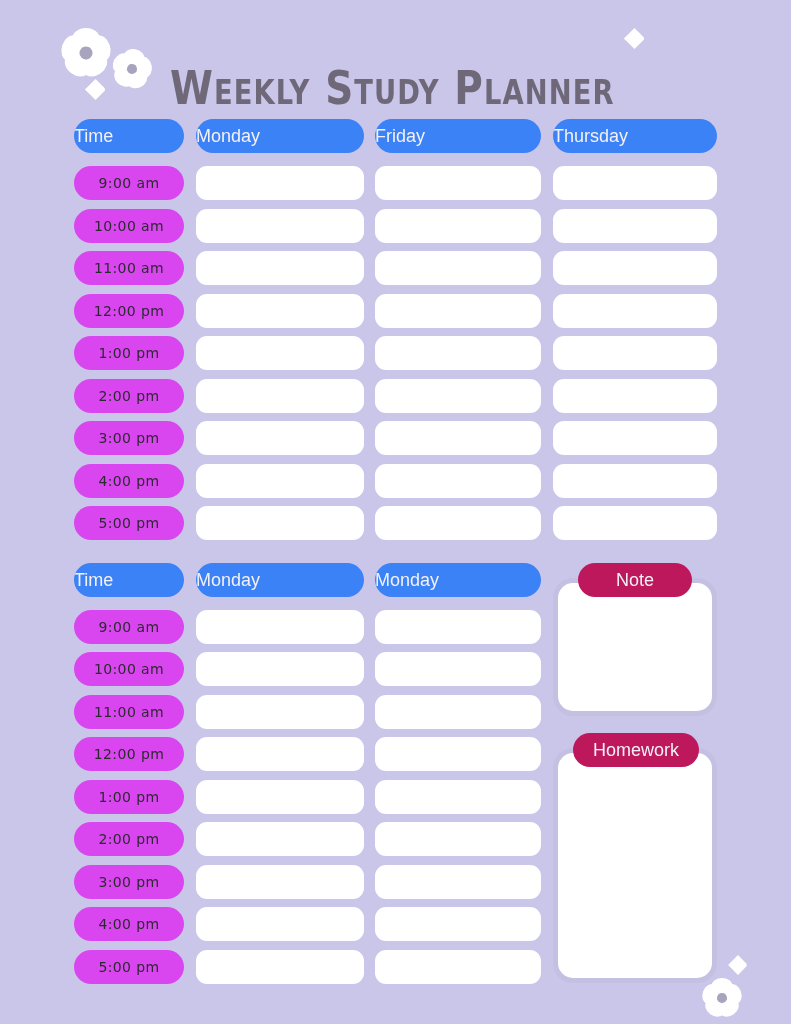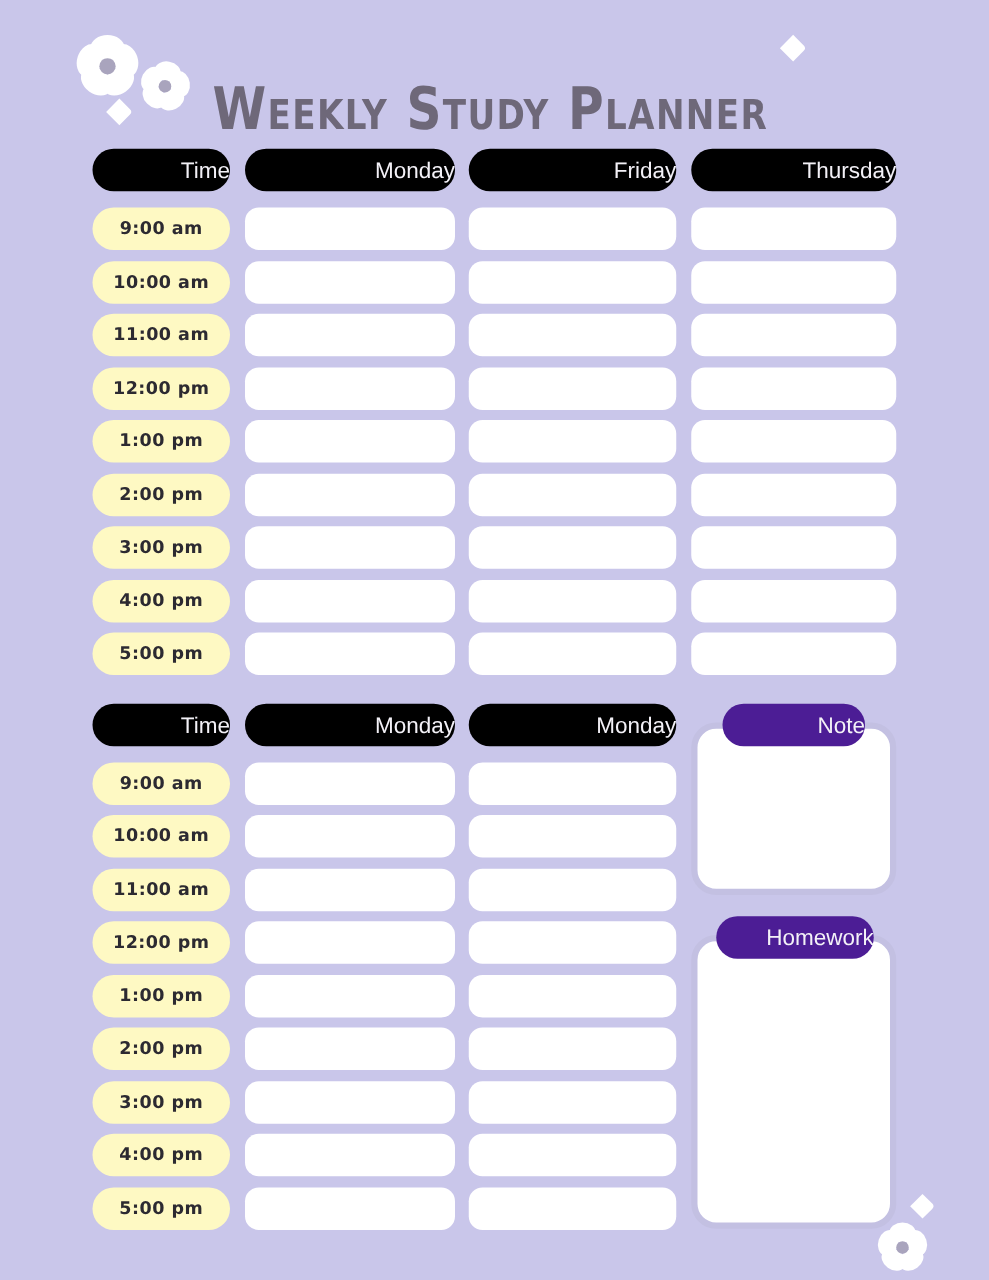--- a/index.html
+++ b/index.html
@@ -64,38 +64,38 @@
     transform-origin: left center;
     white-space: nowrap;
   }
 
   
   .section { position: absolute; }
 
   .col-head {
     position: absolute;
     height: 34px;
-    background: #000000;
+    background: #3b82f6;
     border-radius: 17px;
     color: #f3f1f7;
     font-size: 18px;
     line-height: 34px;
-    text-align: right;
+    text-align: left;
     overflow: hidden;
     white-space: nowrap;
   }
 
   .time-cell {
     position: absolute;
     height: 34px;
-    background: #fef9c3;
+    background: #d946ef;
     border-radius: 17px;
     color: #2c2a31;
     font-family: "DejaVu Sans", sans-serif;
-    font-weight: bold;
+    font-weight: normal;
     font-size: 14px;
     line-height: 34px;
     text-align: center;
     letter-spacing: 0.4px;
     white-space: nowrap;
   }
 
   .day-cell {
     position: absolute;
     height: 34px;
@@ -107,26 +107,26 @@
   .panel-box {
     position: absolute;
     background: #ffffff;
     border: 5px solid #c3c0e2;
     border-radius: 20px;
     box-sizing: border-box;
   }
   .panel-tab {
     position: absolute;
     height: 34px;
-    background: #4c1d95;
+    background: #be185d;
     border-radius: 17px;
     color: #f3f1f7;
     font-size: 18px;
     line-height: 34px;
-    text-align: right;
+    text-align: center;
     white-space: nowrap;
   }
 </style>
 </head>
 <body>
 
 <div class="deco flower" style="left:55px; top:22px; width:62px; height:62px;">
   <span class="petal" style="width:27px;height:20px;transform:translate(-50%,-50%) rotate(0deg) translateY(-15px);"></span>
   <span class="petal" style="width:27px;height:20px;transform:translate(-50%,-50%) rotate(72deg) translateY(-15px);"></span>
   <span class="petal" style="width:27px;height:20px;transform:translate(-50%,-50%) rotate(144deg) translateY(-15px);"></span>

